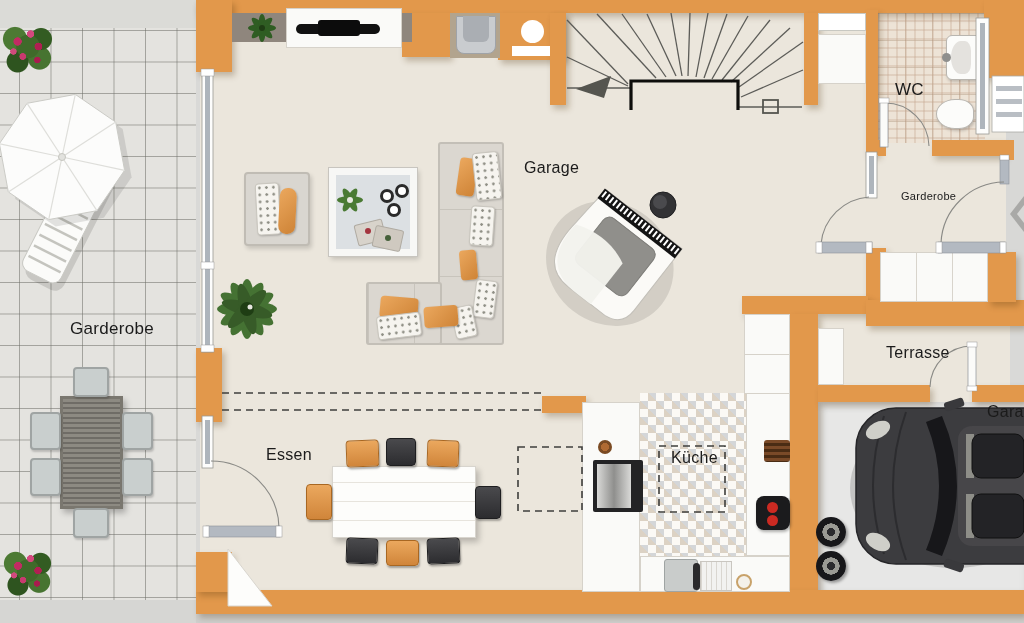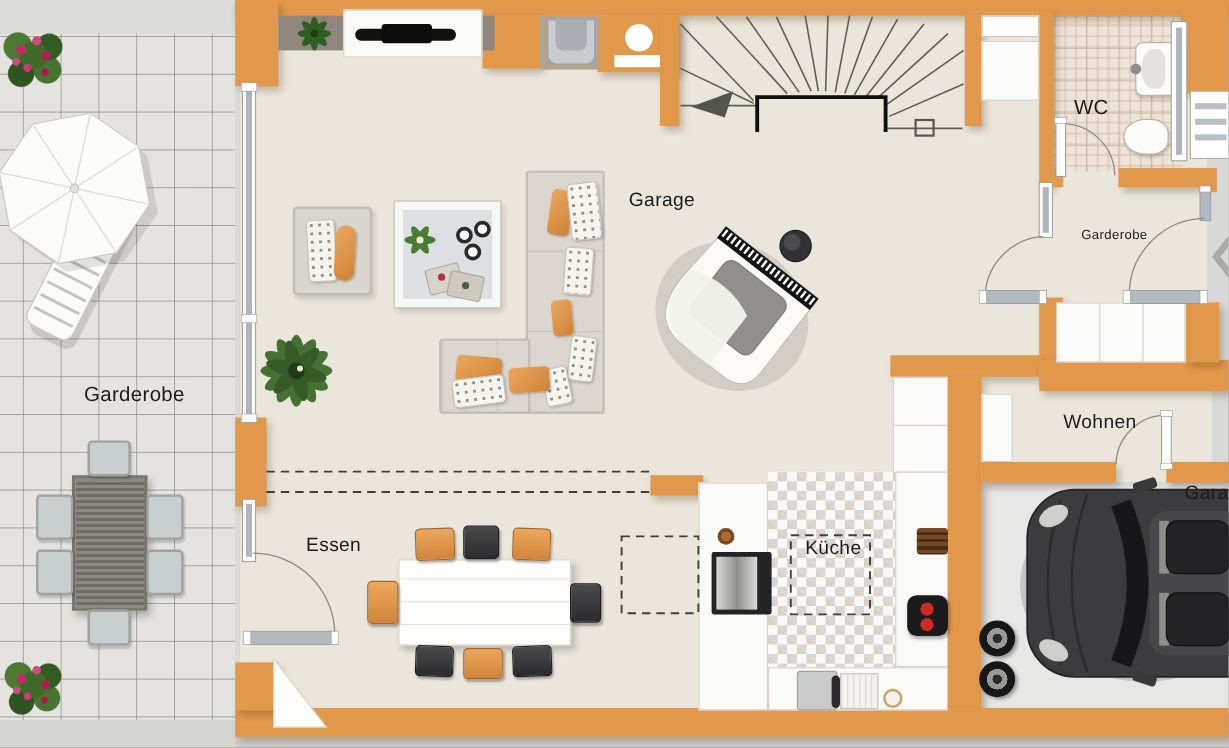--- a/index.html
+++ b/index.html
@@ -378,20 +378,20 @@
       <rect x="118" y="30" width="52" height="44" rx="9" fill="#232326" stroke="#111"></rect>
       <rect x="118" y="90" width="52" height="44" rx="9" fill="#232326" stroke="#111"></rect>
       <rect x="172" y="64" width="30" height="36" fill="#2A2A2D"></rect>
       <rect x="90" y="-4" width="20" height="9" rx="3" fill="#39393C" transform="rotate(-18 100 0)"></rect>
       <rect x="90" y="157" width="20" height="9" rx="3" fill="#39393C" transform="rotate(18 100 161)"></rect>
     </g>
   </svg>
 
   <div class="label" style="left:70px;top:319px;font-size:17px;">Garderobe</div>
   <div class="label" style="left:524px;top:159px;">Garage</div>
-  <div class="label" style="left:255px;top:446px;text-align:right;">Essen</div>
+  <div class="label" style="left:266px;top:446px;text-align:right;">Essen</div>
   <div class="label" style="left:671px;top:449px;">Küche</div>
   <div class="label" style="left:895px;top:80px;font-size:17px;">WC</div>
   <div class="label" style="left:901px;top:190px;font-size:11px;text-align:right;">Garderobe</div>
-  <div class="label" style="left:886px;top:344px;">Wohnen</div>
+  <div class="label" style="left:886px;top:344px;">Terrasse</div>
   <div class="label" style="left:987px;top:403px;">Garage</div>
 
 </div>
 
 </body></html>

